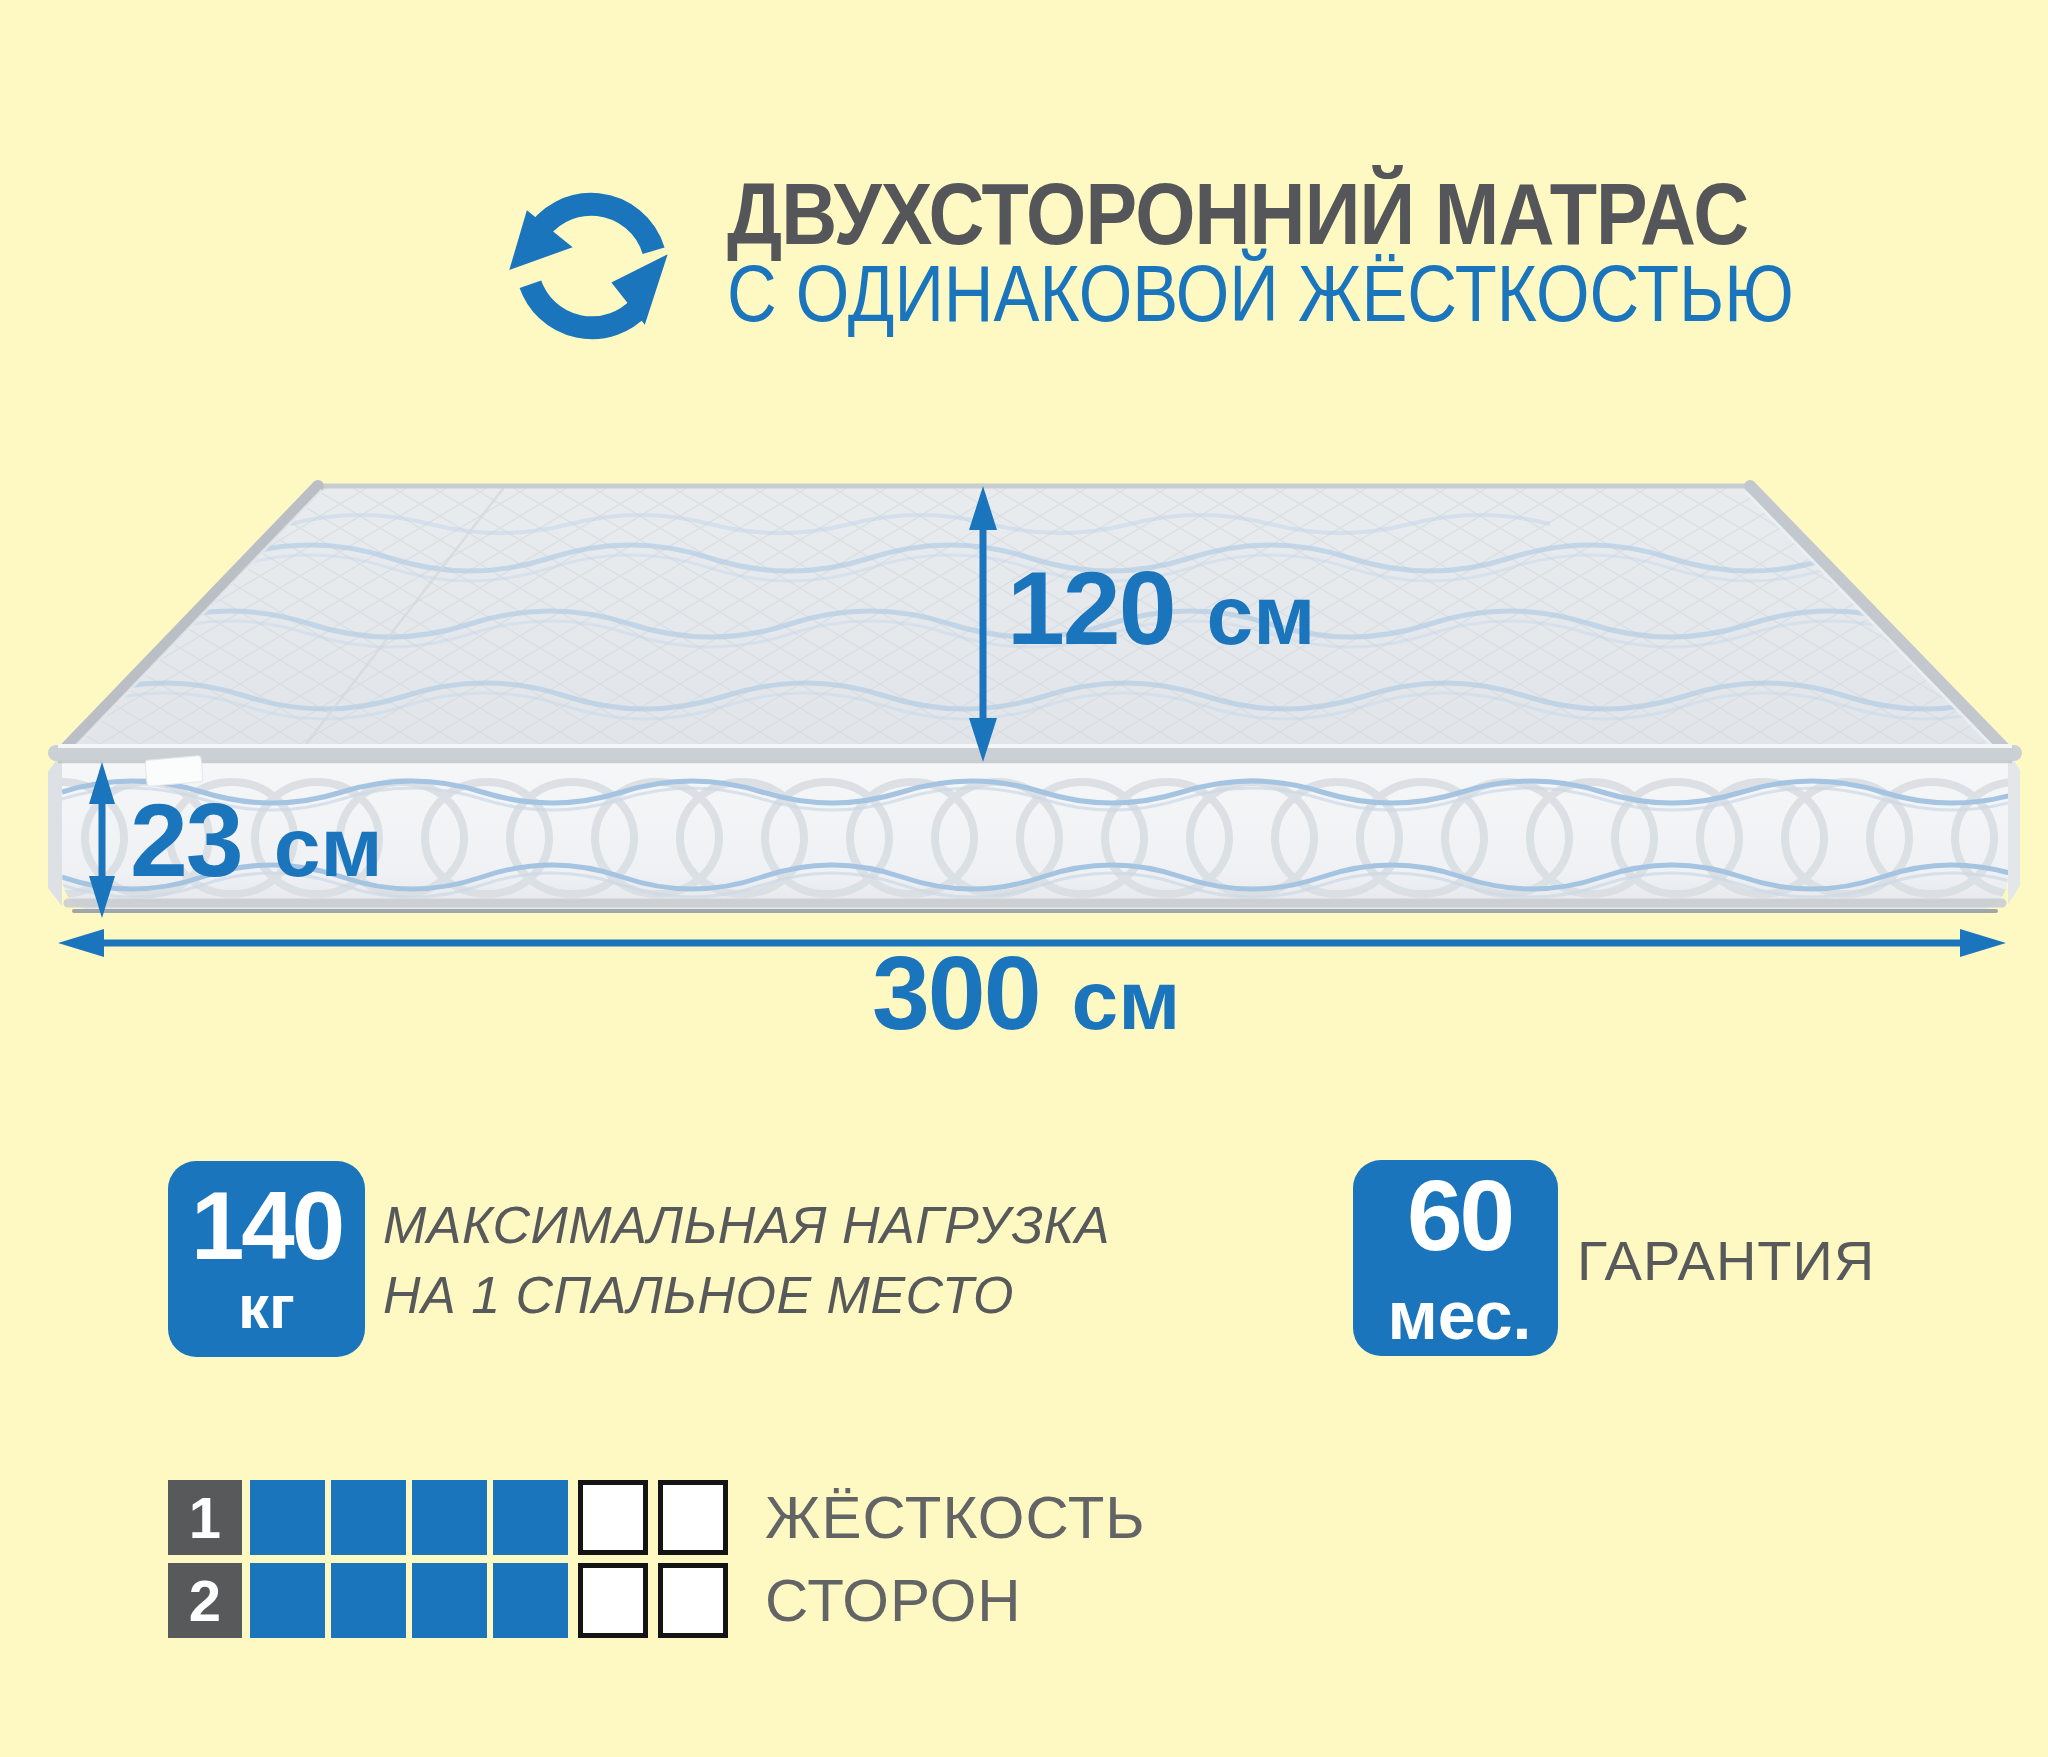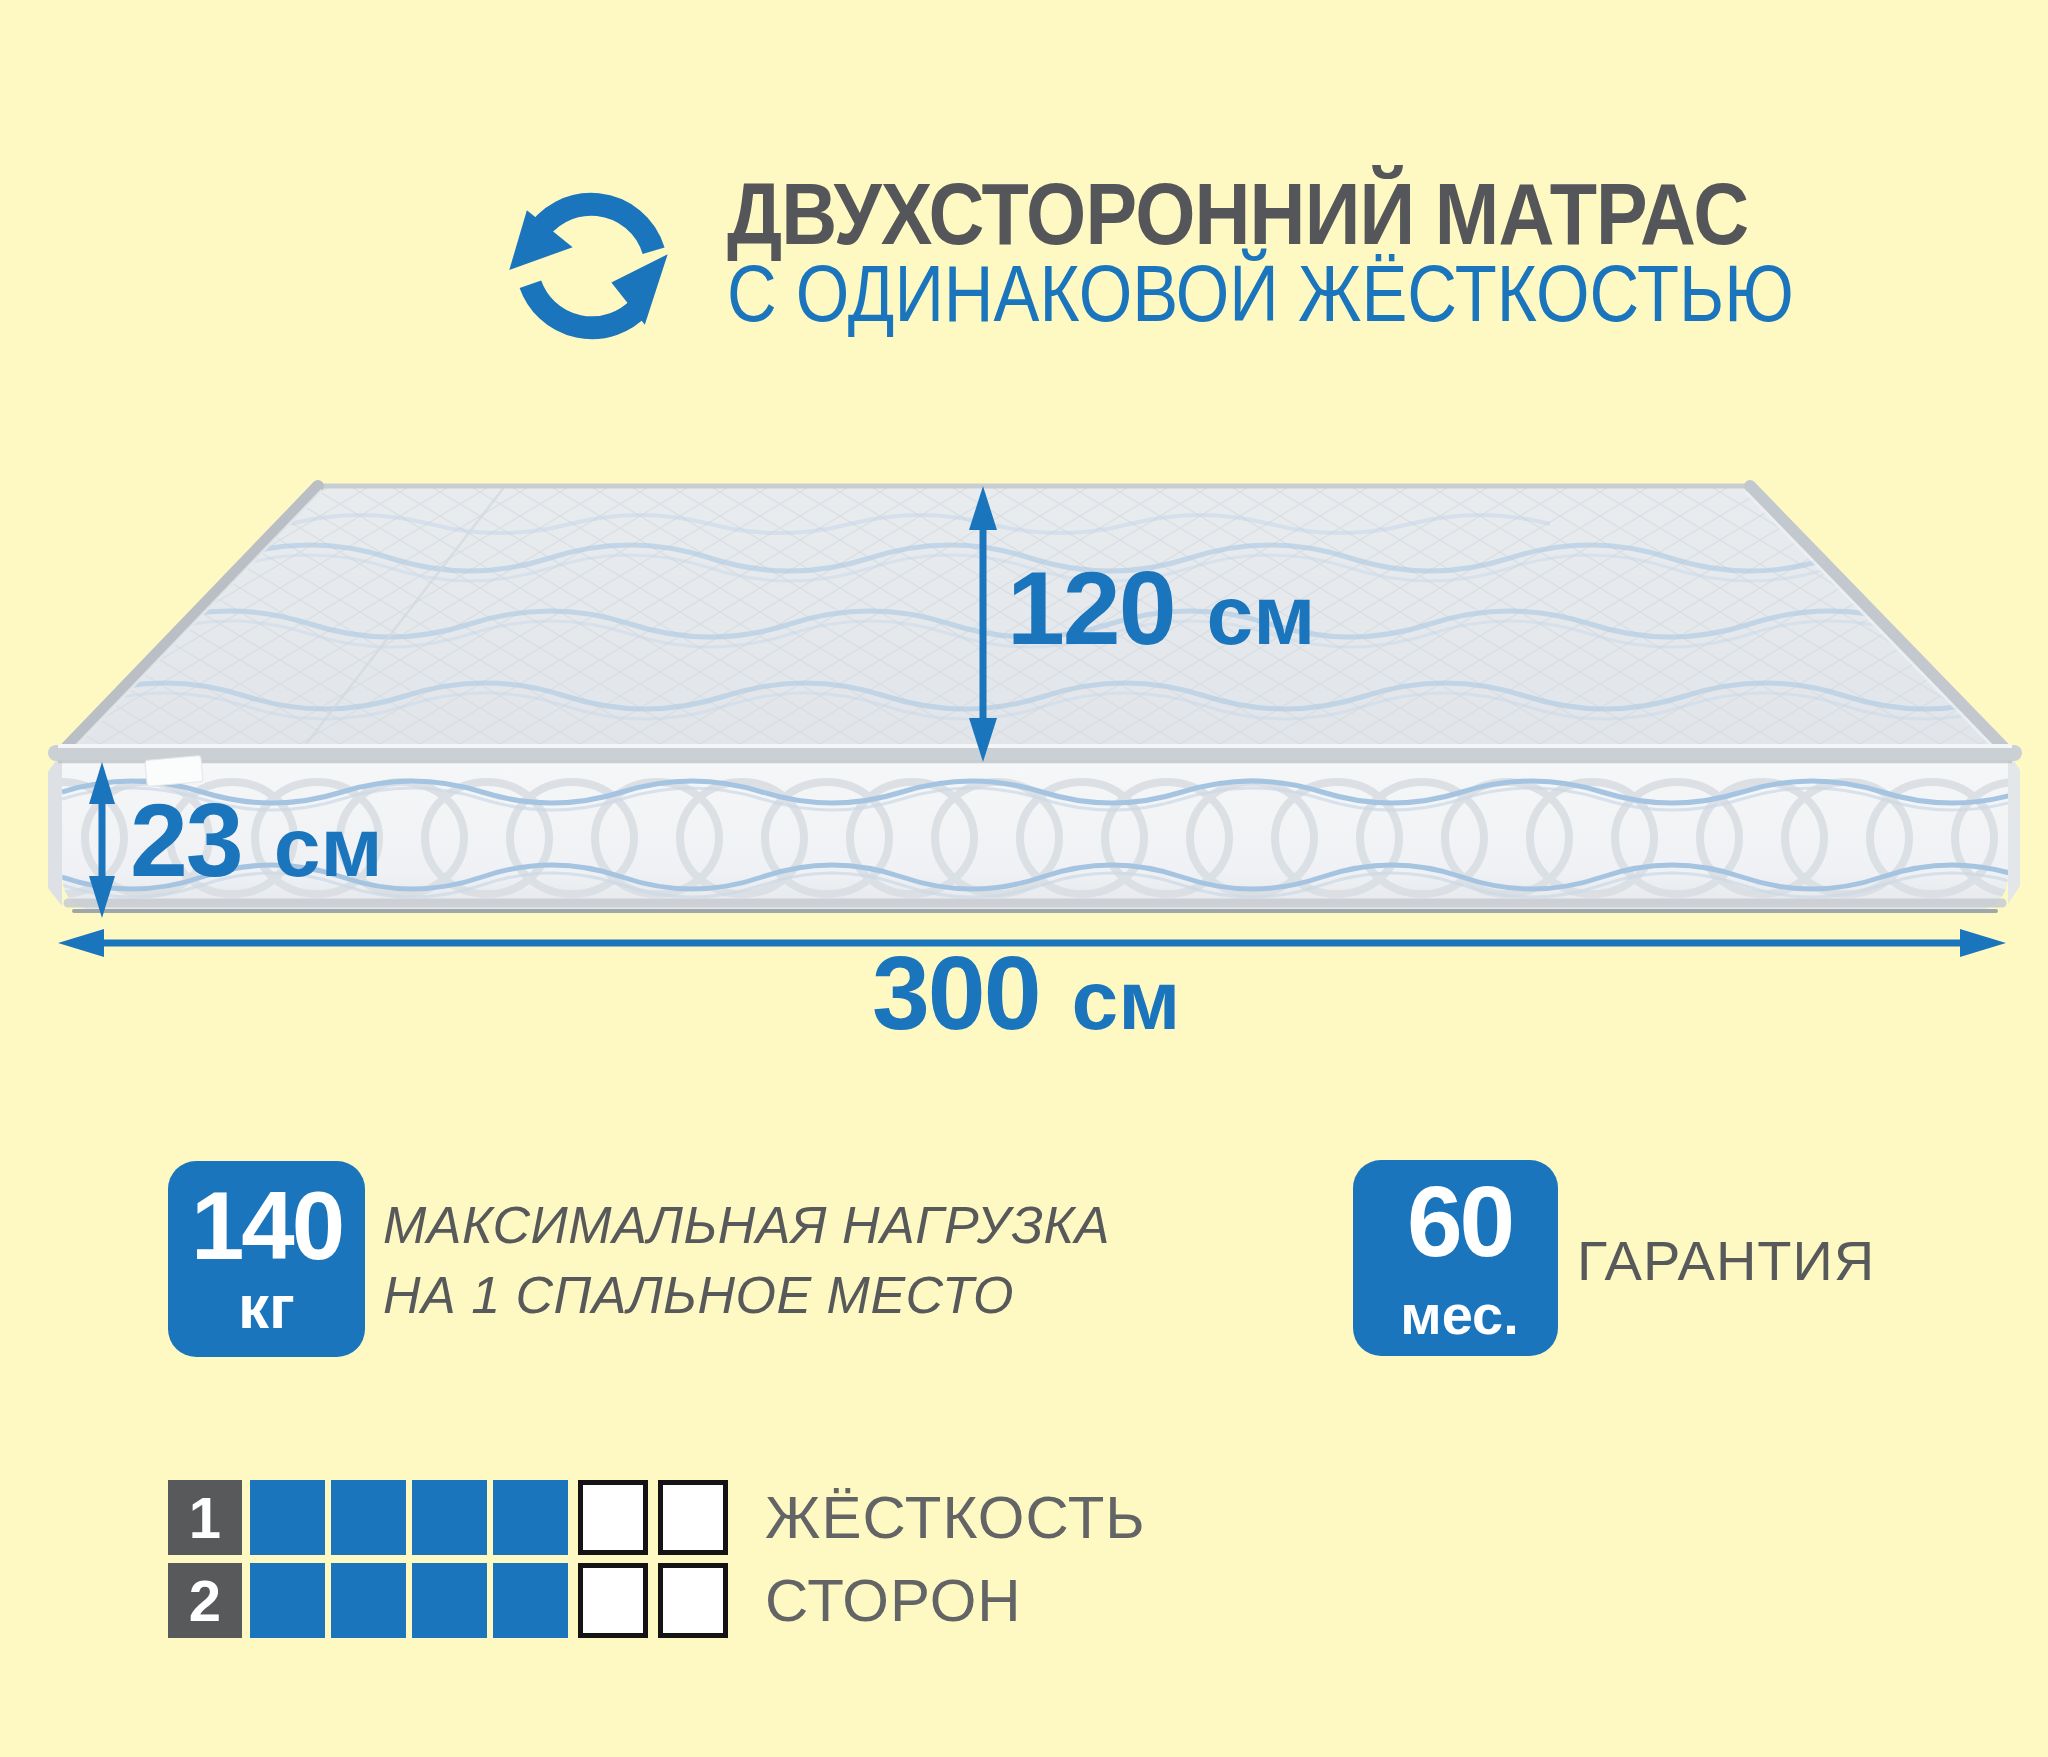--- a/index.html
+++ b/index.html
@@ -38,21 +38,21 @@
   .badge{
     width:197px; height:196px; border-radius:28px; background:var(--blue);
     display:flex; flex-direction:column; align-items:center; justify-content:center;
     color:#ffffff; text-align:center;
   }
   .badge-load{left:168px; top:1161px;}
   .badge-warranty{left:1353px; top:1160px;padding-left:8px;}
   .badge-value{font-size:96px; font-weight:bold; line-height:.95; letter-spacing:-3px;}
   .badge-unit{font-size:62px; font-weight:bold; line-height:1; margin-top:4px;}
   .badge-warranty .badge-value{font-size:100px;}
-  .badge-warranty .badge-unit{font-size:56px;margin-top:18px;}
+  .badge-warranty .badge-unit{font-size:68px;margin-top:18px;}
   .load-text{
     left:383px; top:1190px; color:var(--gray); font-size:52px; line-height:70px;
     white-space:nowrap; letter-spacing:.5px;font-style:italic;
   }
   .warranty-text{
     left:1577px; top:1226px; color:var(--gray); font-size:56px; line-height:70px;
     white-space:nowrap; letter-spacing:1px;
   }
 
   

